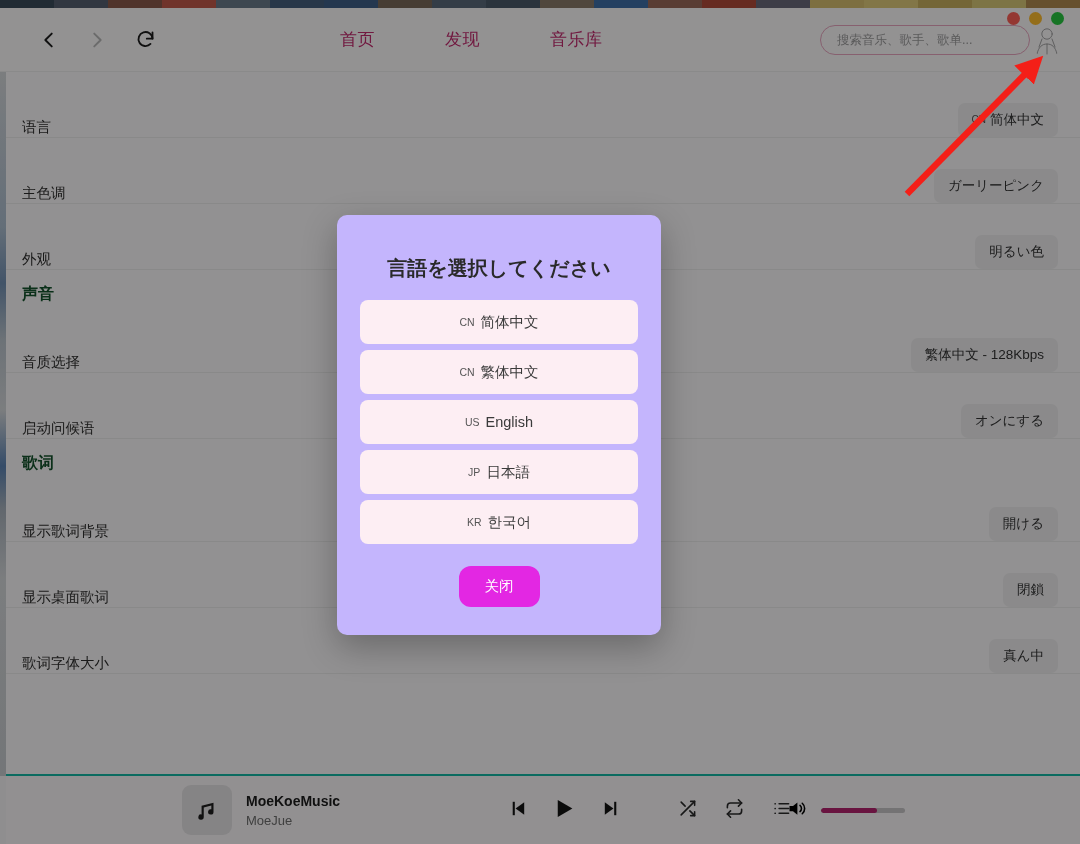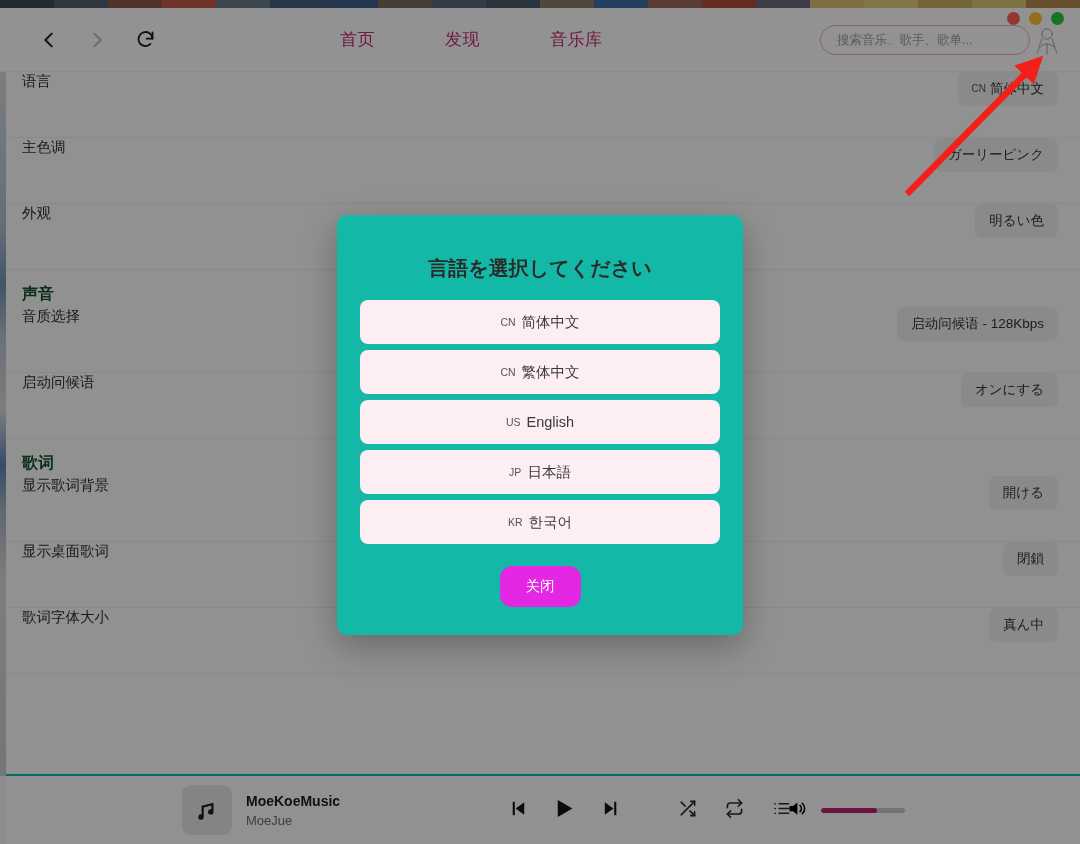--- a/index.html
+++ b/index.html
@@ -130,21 +130,21 @@
   }
   .section-title {
     font-size: 16px;
     font-weight: bold;
     color: #14532d;
     padding: 14px 0 2px 16px;
   }
   .row {
     height: 66px;
     display: flex;
-    align-items: flex-start;
+    align-items: flex-end;
     justify-content: space-between;
     padding: 0 22px 0 16px;
     border-bottom: 1px solid #ededed;
     box-sizing: border-box;
   }
   .row-label {
     font-size: 14.5px;
     color: #2e2e2e;
   }
   .row-value {
@@ -241,22 +241,22 @@
   .overlay {
     position: absolute;
     top: 0; left: 0;
     width: 1080px; height: 844px;
     background: rgba(0,0,0,0.42);
     z-index: 10;
   }
   .modal {
     position: absolute;
     left: 337px; top: 215px;
-    width: 406px;
-    background: #14b8a6;
+    width: 324px;
+    background: #c4b5fd;
     border-radius: 10px;
     z-index: 11;
     padding: 0;
     box-shadow: 0 12px 34px rgba(0,0,0,.28);
   }
   .modal-title {
     text-align: center;
     font-size: 20px;
     font-weight: bold;
     color: #2a2a2a;
@@ -398,21 +398,21 @@
 
     <div class="row">
       <span class="row-label">外观</span>
       <span class="row-value">明るい色</span>
     </div>
 
     <div class="section-title">声音</div>
 
     <div class="row">
       <span class="row-label">音质选择</span>
-      <span class="row-value">启动问候语 - 128Kbps</span>
+      <span class="row-value">繁体中文 - 128Kbps</span>
     </div>
 
     <div class="row">
       <span class="row-label">启动问候语</span>
       <span class="row-value">オンにする</span>
     </div>
 
     <div class="section-title">歌词</div>
 
     <div class="row">

